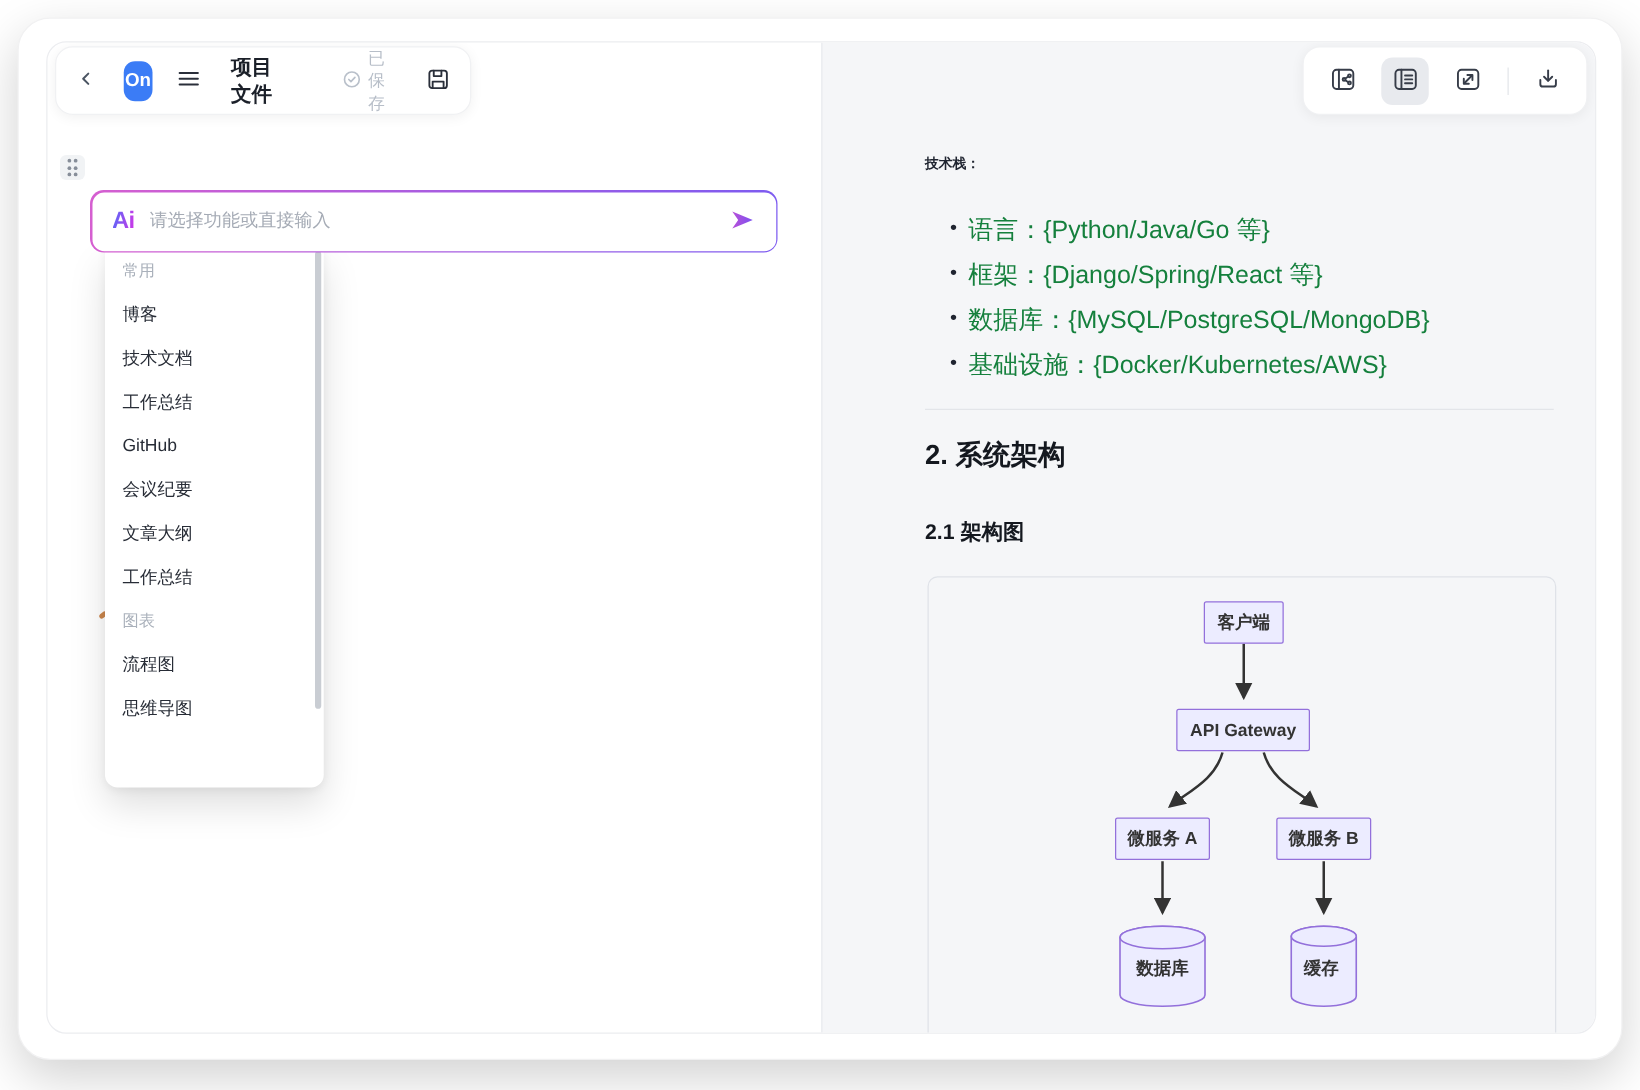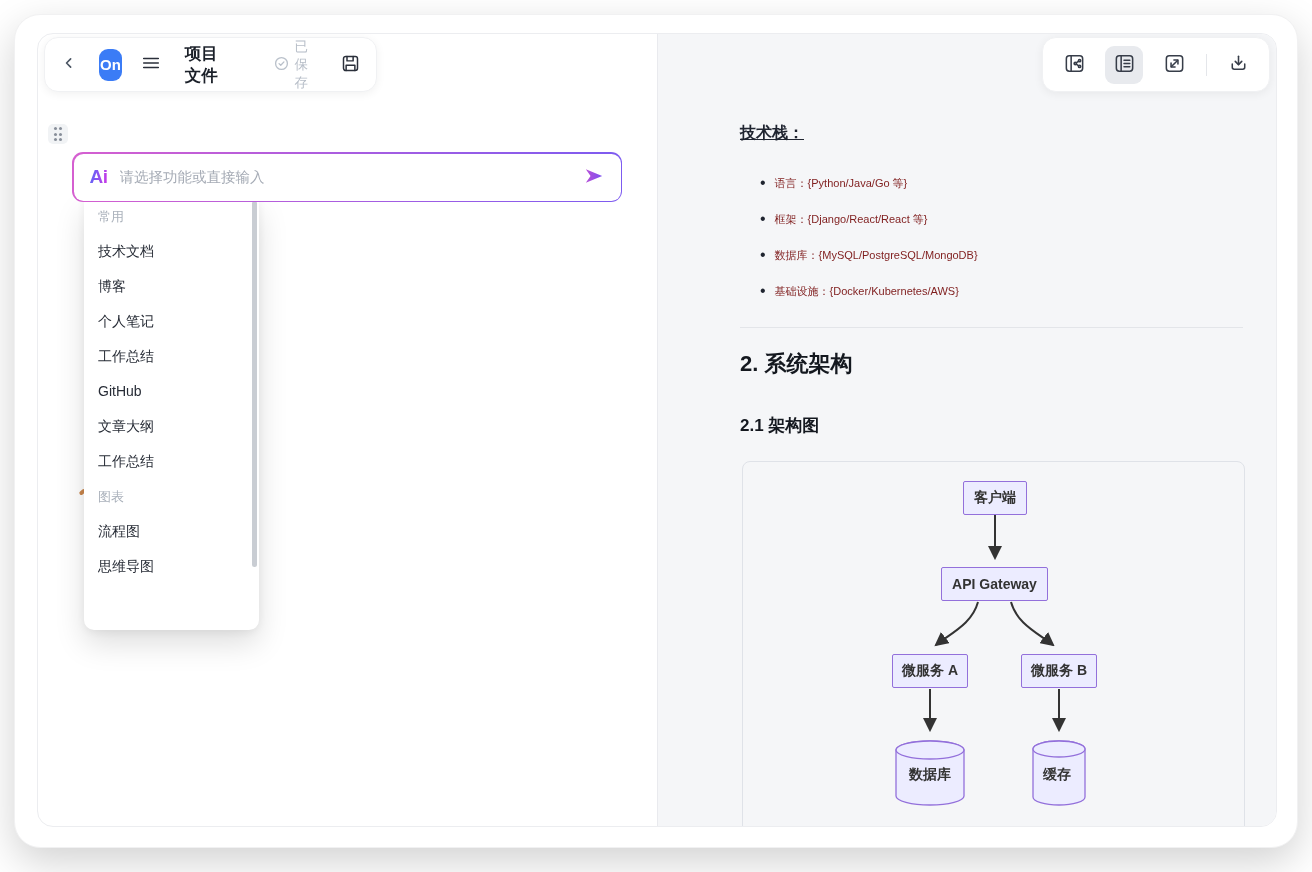--- a/index.html
+++ b/index.html
@@ -46,23 +46,23 @@
   .dd-row { height:35px; line-height:35px; padding-left:14px; font-size:14px; color:#272c36; cursor:pointer; }
   .dd-row.section { font-size:13px; color:#aab1bb; cursor:default; }
   .dd-scrollbar { position:absolute; right:2px; top:2px; width:5px; height:366px; background:#c9cdd3; border-radius:3px; }
 
   .stray-mark { position:absolute; left:41px; top:456px; width:7px; height:4px; background:#c2722e;
                 border-radius:2px; transform:rotate(-40deg); opacity:.85; }
 
   
   .right-panel { position:absolute; left:619px; top:0; width:621px; height:794px; background:#f5f6f8;
                  border-left:1px solid #e9eaee; }
-  .tech-title { position:absolute; left:82px; top:89px; font-size:16px; font-weight:bold; color:#1f2430;text-decoration:underline; }
+  .tech-title { position:absolute; left:82px; top:89px; font-size:11px; font-weight:bold; color:#1f2430; }
   .bullets { position:absolute; left:102px; top:131px; list-style:none; }
-  .bullets li { height:36px; display:flex; align-items:center; font-size:11px; color:#7f1d1d; }
+  .bullets li { height:36px; display:flex; align-items:center; font-size:20px; color:#15803d; }
   .bullets li::before { content:"•"; margin-right:9px; font-size:16px; color:#1f2430; }
   .hr { position:absolute; left:82px; top:293px; width:503px; height:1px; background:#e3e5e9; }
   .h2 { position:absolute; left:82px; top:315px; font-size:22px; font-weight:bold; color:#14181f; }
   .h3 { position:absolute; left:82px; top:380px; font-size:17px; font-weight:bold; color:#14181f; }
 
   .diagram-card { position:absolute; left:84px; top:427px; width:503px; height:380px;
                   border:1px solid #dfe2e8; border-radius:8px;font-weight:bold; }
   .node { position:absolute; background:#ECECFF; border:1.3px solid #9370DB; border-radius:2px;
           display:flex; align-items:center; justify-content:center; font-size:14px; color:#333; }
   .cyl-label { position:absolute; display:flex; align-items:center; justify-content:center;
@@ -187,38 +187,38 @@
             </svg>
           </span>
         </button>
       </div>
     </div>
 
     <span class="stray-mark"></span>
 
     <div class="dropdown">
       <div class="dd-row section">常用</div>
+      <div class="dd-row">博客</div>
       <div class="dd-row">技术文档</div>
-      <div class="dd-row">博客</div>
-      <div class="dd-row">个人笔记</div>
       <div class="dd-row">工作总结</div>
       <div class="dd-row">GitHub</div>
+      <div class="dd-row">会议纪要</div>
       <div class="dd-row">文章大纲</div>
       <div class="dd-row">工作总结</div>
       <div class="dd-row section">图表</div>
       <div class="dd-row">流程图</div>
       <div class="dd-row">思维导图</div>
       <div class="dd-scrollbar"></div>
     </div>
 
     <div class="right-panel">
       <div class="tech-title">技术栈：</div>
       <ul class="bullets">
         <li>语言：{Python/Java/Go 等}</li>
-        <li>框架：{Django/React/React 等}</li>
+        <li>框架：{Django/Spring/React 等}</li>
         <li>数据库：{MySQL/PostgreSQL/MongoDB}</li>
         <li>基础设施：{Docker/Kubernetes/AWS}</li>
       </ul>
       <div class="hr"></div>
       <div class="h2">2. 系统架构</div>
       <div class="h3">2.1 架构图</div>
 
       <div class="diagram-card">
         <svg class="diagram-svg" width="503" height="380" viewBox="0 0 503 380">
           <defs>

